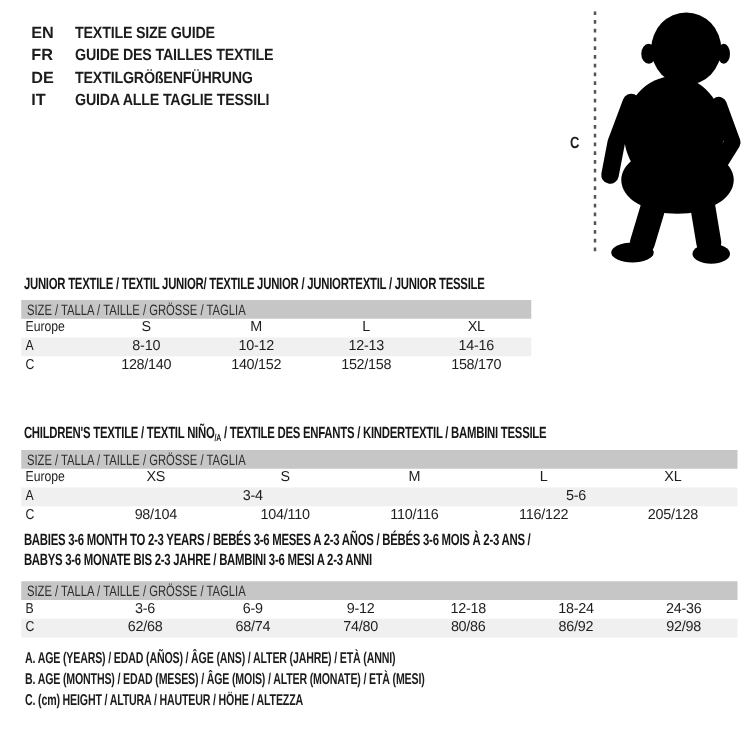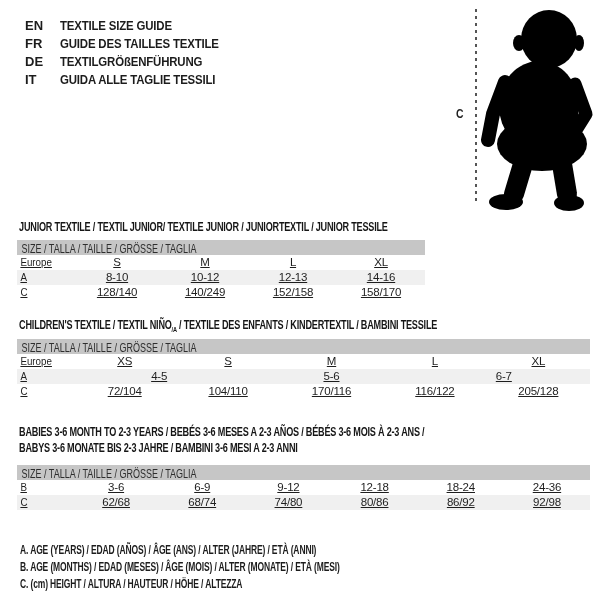--- a/index.html
+++ b/index.html
@@ -25,45 +25,45 @@
 
   
   .dash-wrap { position: absolute; left: 474px; top: 9px; width: 4px; height: 196px; }
   .dash-line { stroke: var(--dash); }
   .c-label { position: absolute; left: 456px; top: 106px; font-size: 13px; font-weight: 700; transform: scaleX(0.8); transform-origin: 0 0; }
   .baby-wrap { position: absolute; left: 479px; top: 6px; width: 118px; height: 208px; }
 
   
   .size-table { position: absolute; left: 17px; }
   .t0 { top: 219px; width: 408px; }
-  .t1 { top: 317px; width: 573px; }
+  .t1 { top: 338px; width: 573px; }
   .t2 { top: 424px; width: 573px; }
   .t0 .titles { height: 21px; }
   .t1 .titles { height: 22px; }
   .t2 .titles { height: 41px; }
   .title-line {
     font-weight: 700; font-size: 13px; line-height: 16px;
     letter-spacing: -0.3px; white-space: nowrap;
     transform: scaleX(0.70); transform-origin: 0 0;
     padding-left: 3px; color: #161616;
   }
   .title-line .sub { font-size: 8px; position: relative; top: 3px; }
   .bar { height: 15px; line-height: 15px; background: var(--bar-bg); }
   .bar-text {
     display: inline-block; font-size: 12px; color: #2e2e2e;
     padding-left: 6px; white-space: nowrap;
     transform: scaleX(0.75); transform-origin: 0 50%;
   }
-  .row { display: flex; height: 15px; line-height: 15px; font-size: 11.5px; text-decoration: underline; }
+  .row { display: flex; height: 15px; line-height: 15px; font-size: 11.5px; }
   .row.shaded { background: var(--shade-bg); }
   .row-label { flex: 0 0 52px; width: 52px; padding-left: 4px; transform: scaleX(0.85); transform-origin: 0 50%; }
   .cell { flex: 1; text-align: center; letter-spacing: -0.2px; }
 
   
-  .footnotes { position: absolute; left: 20px; top: 542px; }
+  .footnotes { position: absolute; left: 20px; top: 518px; }
   .footnote-line {
     height: 17px; line-height: 17px; font-weight: 700; font-size: 12.5px;
     white-space: nowrap; color: #1c1c1c;
     transform: scaleX(0.68); transform-origin: 0 50%; letter-spacing: -0.2px;
   }
 </style>
 </head>
 <body>
 
 <div class="canvas">
@@ -128,49 +128,48 @@
       <div class="row shaded">
         <span class="row-label">A</span>
         <div class="cell">8-10</div>
         <div class="cell">10-12</div>
         <div class="cell">12-13</div>
         <div class="cell">14-16</div>
       </div>
       <div class="row">
         <span class="row-label">C</span>
         <div class="cell">128/140</div>
-        <div class="cell">140/249</div>
+        <div class="cell">140/152</div>
         <div class="cell">152/158</div>
         <div class="cell">158/170</div>
       </div>
     </section>
   <section class="size-table t1">
       <div class="titles">
         <div class="title-line"><span>CHILDREN'S TEXTILE / TEXTIL NIÑO</span><span class="sub">/A</span><span> / TEXTILE DES ENFANTS / KINDERTEXTIL / BAMBINI TESSILE</span></div>
       </div>
       <div class="bar"><span class="bar-text">SIZE / TALLA / TAILLE / GRÖSSE / TAGLIA</span></div>
       <div class="row">
         <span class="row-label">Europe</span>
         <div class="cell">XS</div>
         <div class="cell">S</div>
         <div class="cell">M</div>
         <div class="cell">L</div>
         <div class="cell">XL</div>
       </div>
       <div class="row shaded">
         <span class="row-label">A</span>
-        <div class="cell">4-5</div>
+        <div class="cell">3-4</div>
         <div class="cell">5-6</div>
-        <div class="cell">6-7</div>
       </div>
       <div class="row">
         <span class="row-label">C</span>
-        <div class="cell">72/104</div>
+        <div class="cell">98/104</div>
         <div class="cell">104/110</div>
-        <div class="cell">170/116</div>
+        <div class="cell">110/116</div>
         <div class="cell">116/122</div>
         <div class="cell">205/128</div>
       </div>
     </section>
   <section class="size-table t2">
       <div class="titles">
         <div class="title-line"><span>BABIES 3-6 MONTH TO 2-3 YEARS / BEBÉS 3-6 MESES A 2-3 AÑOS / BÉBÉS 3-6 MOIS À 2-3 ANS /</span></div>
         <div class="title-line"><span>BABYS 3-6 MONATE BIS 2-3 JAHRE / BAMBINI 3-6 MESI A 2-3 ANNI</span></div>
       </div>
       <div class="bar"><span class="bar-text">SIZE / TALLA / TAILLE / GRÖSSE / TAGLIA</span></div>

